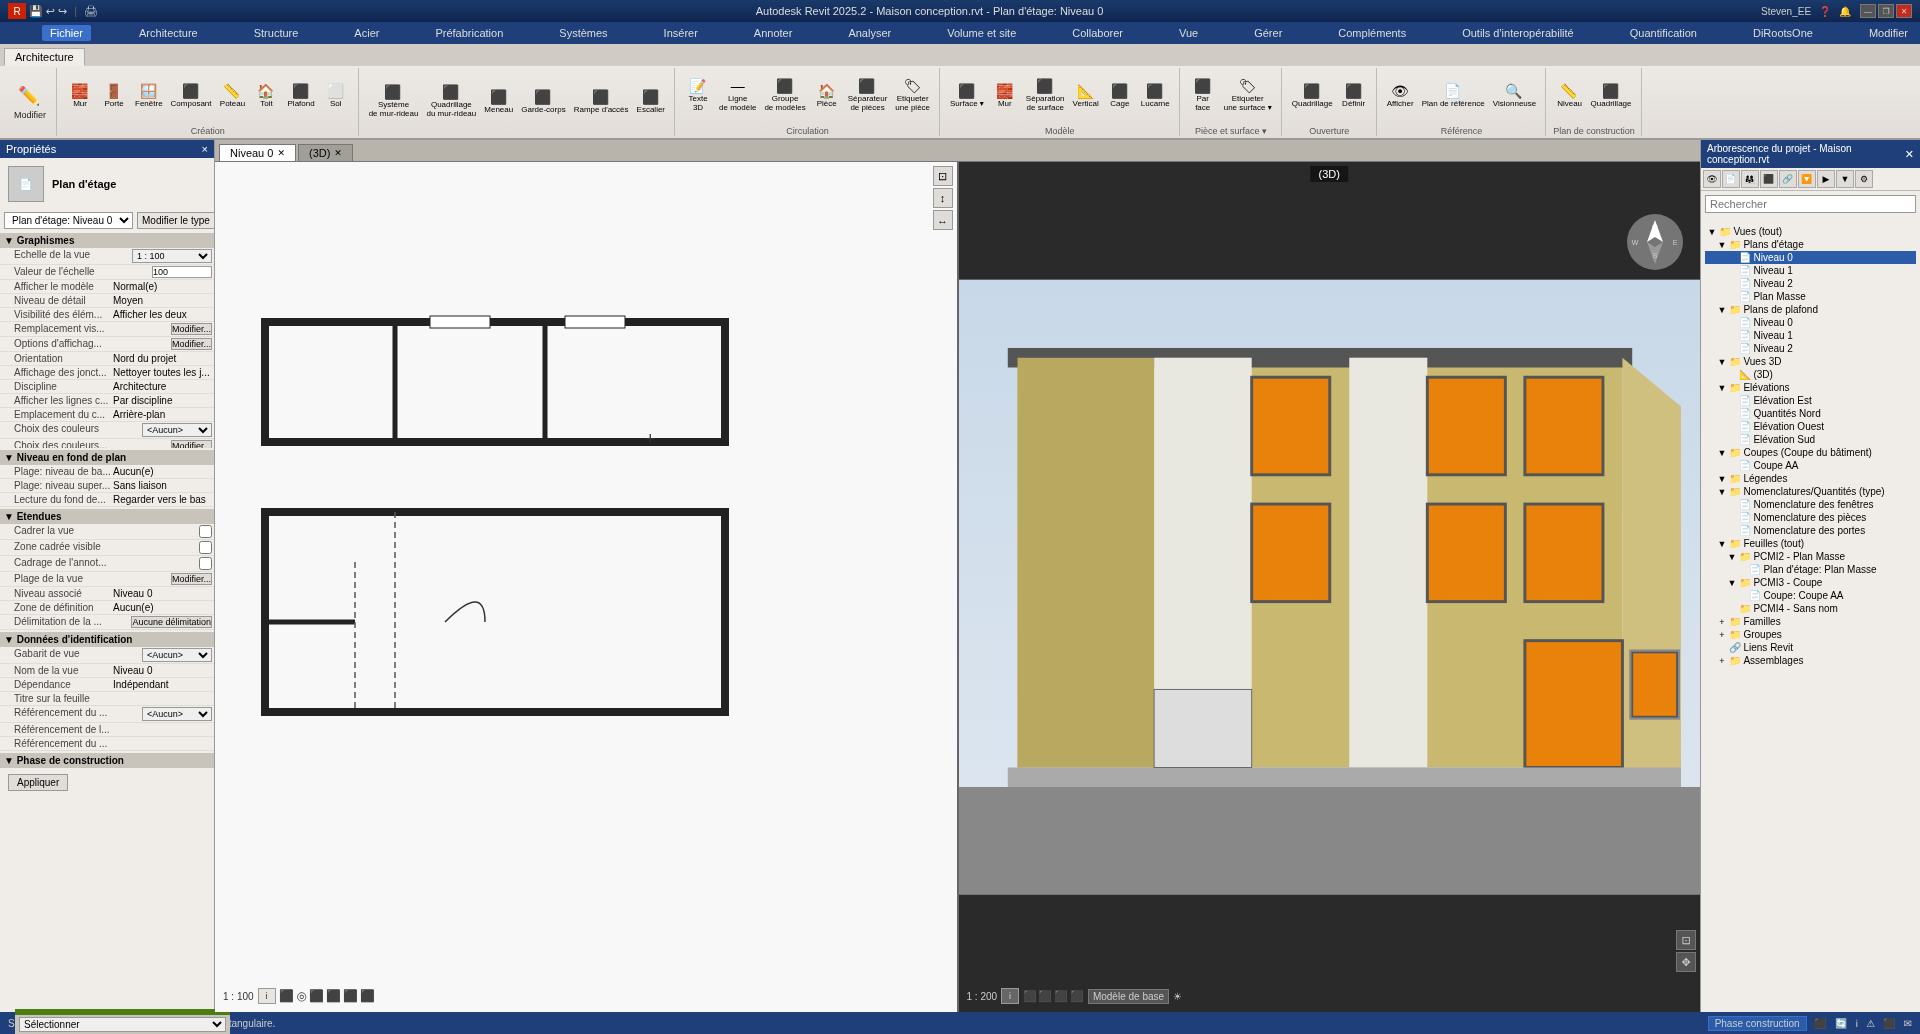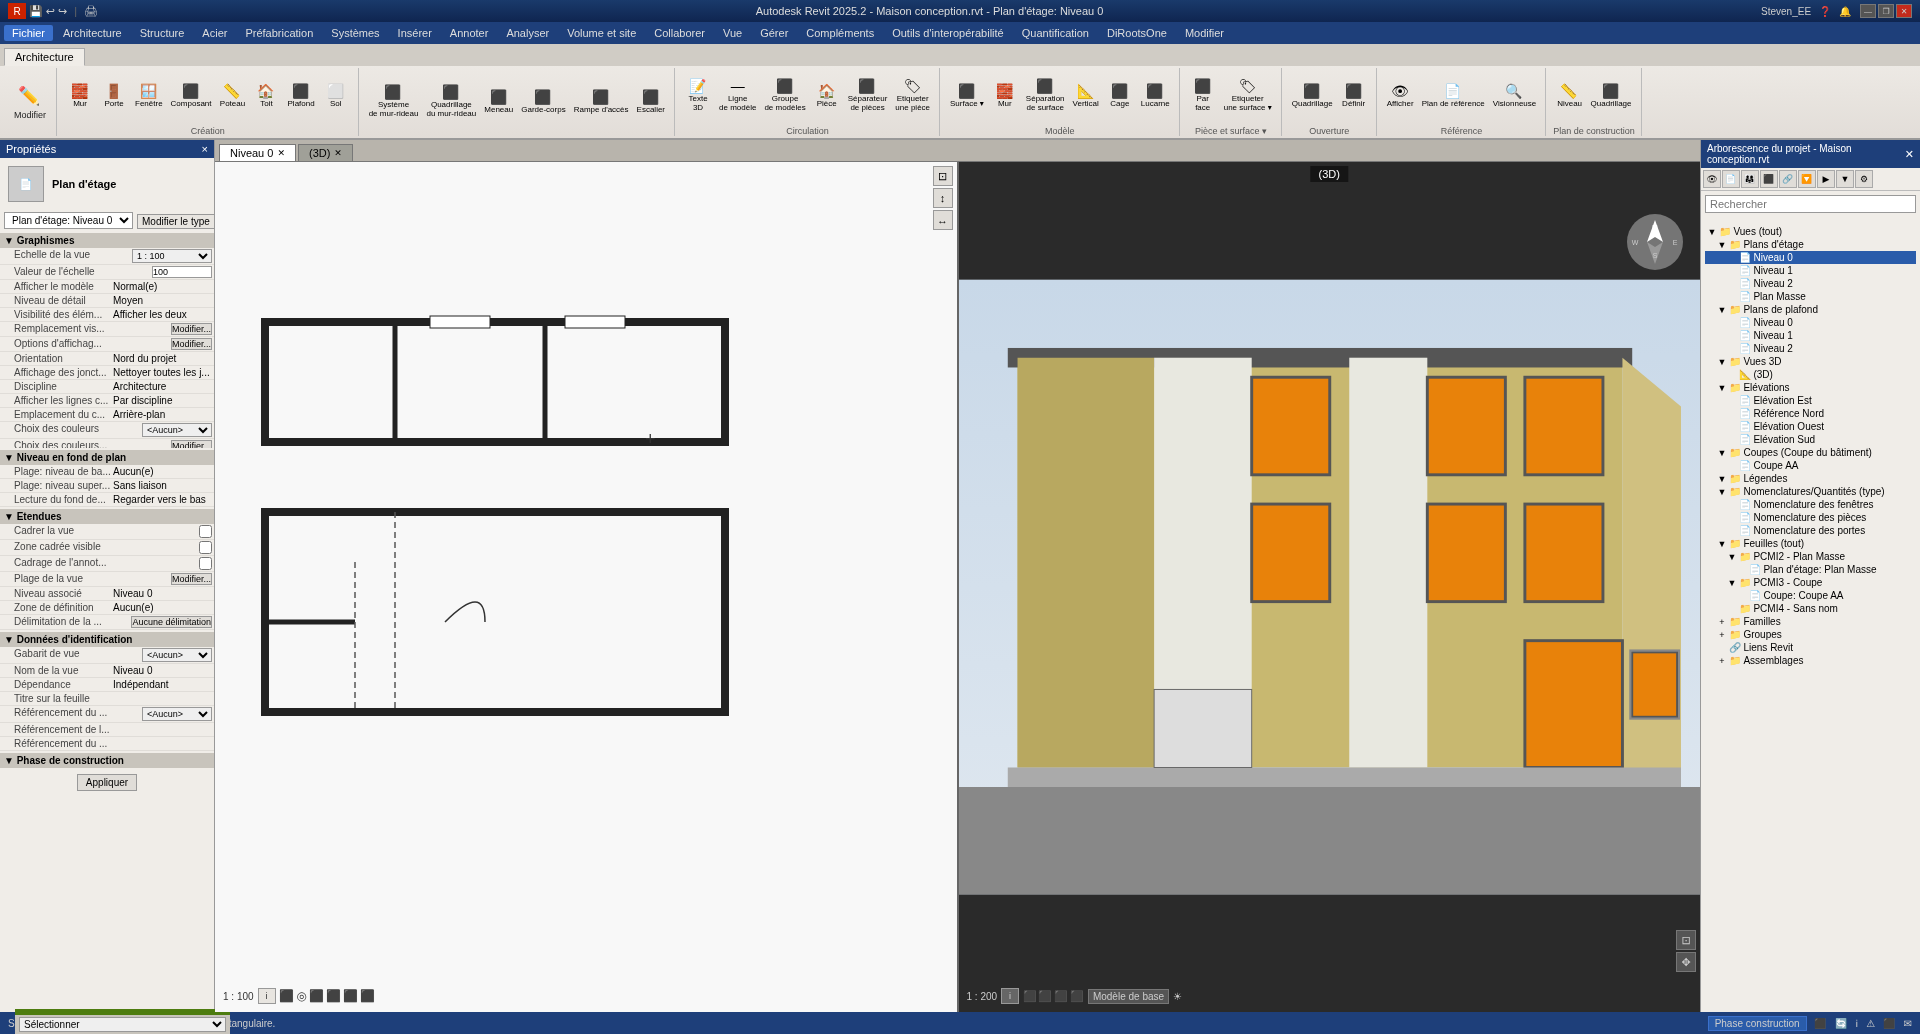--- a/index.html
+++ b/index.html
@@ -13,21 +13,21 @@
     }
     #titlebar .title { flex: 1; text-align: center; color: #ddd; }
     #titlebar .win-controls { display: flex; gap: 2px; }
     #titlebar .win-btn { width: 16px; height: 14px; background: #555; border: 1px solid #777; font-size: 8px; display: flex; align-items: center; justify-content: center; cursor: pointer; color: #ccc; }
 
     
     #menubar {
       height: 22px; background: #1e3f7a; display: flex; align-items: center;
       padding: 0 4px; gap: 2px; color: #ccc;
     }
-    .menu-item { padding: 2px 8px; font-size: 11px; cursor: pointer; color: #ddd; border-radius: 2px; }
+    .menu-item { padding: 2px 8px; font-size: 11px; cursor: pointer; color: #ddd; border-radius: 2px; margin-left: 38px; }
     .menu-item:hover, .menu-item.active { background: #2a5caa; color: #fff; }
     .menu-item.active { background: #3a70cc; }
 
     
     #ribbon {
       height: 96px; background: linear-gradient(to bottom, #f0ede8, #e2ddd8);
       border-bottom: 2px solid #999; display: flex; flex-direction: column;
     }
     #ribbon-tabs {
       height: 22px; display: flex; align-items: flex-end; background: #d0ccc5;
@@ -53,21 +53,21 @@
     #left-panel { width: 215px; background: #f0ede8; border-right: 1px solid #999; display: flex; flex-direction: column; }
     #left-panel-header { background: #1e3f7a; color: #fff; padding: 3px 6px; font-size: 11px; display: flex; justify-content: space-between; }
     .prop-row { display: flex; justify-content: space-between; padding: 1px 2px; font-size: 10px; border-bottom: 1px solid #e0ddd8; }
     .prop-label { color: #444; flex: 1; margin-left: 12px; }
     .prop-value { color: #000; flex: 1; text-align: left; }
     .section-header { background: #c8c4bc; padding: 2px 4px; font-size: 10px; font-weight: bold; cursor: pointer; display: flex; justify-content: space-between; align-items: center; margin-top: 2px; }
     .prop-type-box { width: 36px; height: 36px; background: #ccc; border: 1px solid #999; margin: 4px; display: flex; align-items: center; justify-content: center; }
     .prop-top { display: flex; align-items: center; padding: 4px; gap: 4px; }
     .prop-top-info { flex: 1; }
     .prop-top-name { font-size: 11px; font-weight: bold; }
-    .prop-edit-row { display: flex; gap: 4px; padding: 2px 4px; align-items: flex-end; }
+    .prop-edit-row { display: flex; gap: 4px; padding: 2px 4px; }
     .prop-edit-row select, .prop-edit-row button { font-size: 10px; border: 1px solid #999; background: #fff; padding: 1px 3px; }
 
     
     #center-area { flex: 1; display: flex; flex-direction: column; background: #888; }
     #view-tabs { height: 22px; background: #b8b4ac; display: flex; align-items: flex-end; gap: 2px; padding: 0 4px; border-bottom: 1px solid #777; }
     .view-tab { padding: 2px 10px; font-size: 11px; cursor: pointer; background: #a0a098; border: 1px solid #777; border-bottom: none; display: flex; align-items: center; gap: 4px; }
     .view-tab.active { background: #fff; color: #000; }
     .view-tab .close { font-size: 9px; cursor: pointer; }
     #viewport-container { flex: 1; display: flex; }
     #viewport-left { flex: 1; background: #fff; border-right: 2px solid #666; position: relative; overflow: hidden; }
@@ -517,21 +517,21 @@
       <div class="prop-row">
           <span class="prop-label">Référencement du ...</span>
           <span class="prop-value"></span>
         </div>
     </div>
 
     <div class="section-header">
       <span>▼ Phase de construction</span>
     </div>
     <div style="padding:4px;">
-      <div style="display:flex;justify-content:center;padding:2px 4px;">
+      <div style="display:flex;justify-content:flex-start;padding:2px 4px;">
         <button style="font-size:10px;border:1px solid #999;background:#e0ddd8;padding:2px 8px;cursor:pointer;">Appliquer</button>
       </div>
     </div>
 
     <div style="position:absolute;bottom:0;left:15px;width:215px;background:#c8c4bc;padding:2px 4px;border-top:6px solid #4d7c0f;display:flex;align-items:center;gap:4px;">
       <select style="font-size:10px;flex:1;border:1px solid #999;">
         <option>Sélectionner</option>
       </select>
     </div>
   </div>
@@ -792,21 +792,21 @@
       <div class="tree-item">
         <span class="indent" style="width:20px"></span>
         <span class="expand"> </span>
         <span class="item-icon">📄</span>
         <span>Elévation Est</span>
       </div>
       <div class="tree-item">
         <span class="indent" style="width:20px"></span>
         <span class="expand"> </span>
         <span class="item-icon">📄</span>
-        <span>Référence Nord</span>
+        <span>Quantités Nord</span>
       </div>
       <div class="tree-item">
         <span class="indent" style="width:20px"></span>
         <span class="expand"> </span>
         <span class="item-icon">📄</span>
         <span>Elévation Ouest</span>
       </div>
       <div class="tree-item">
         <span class="indent" style="width:20px"></span>
         <span class="expand"> </span>

